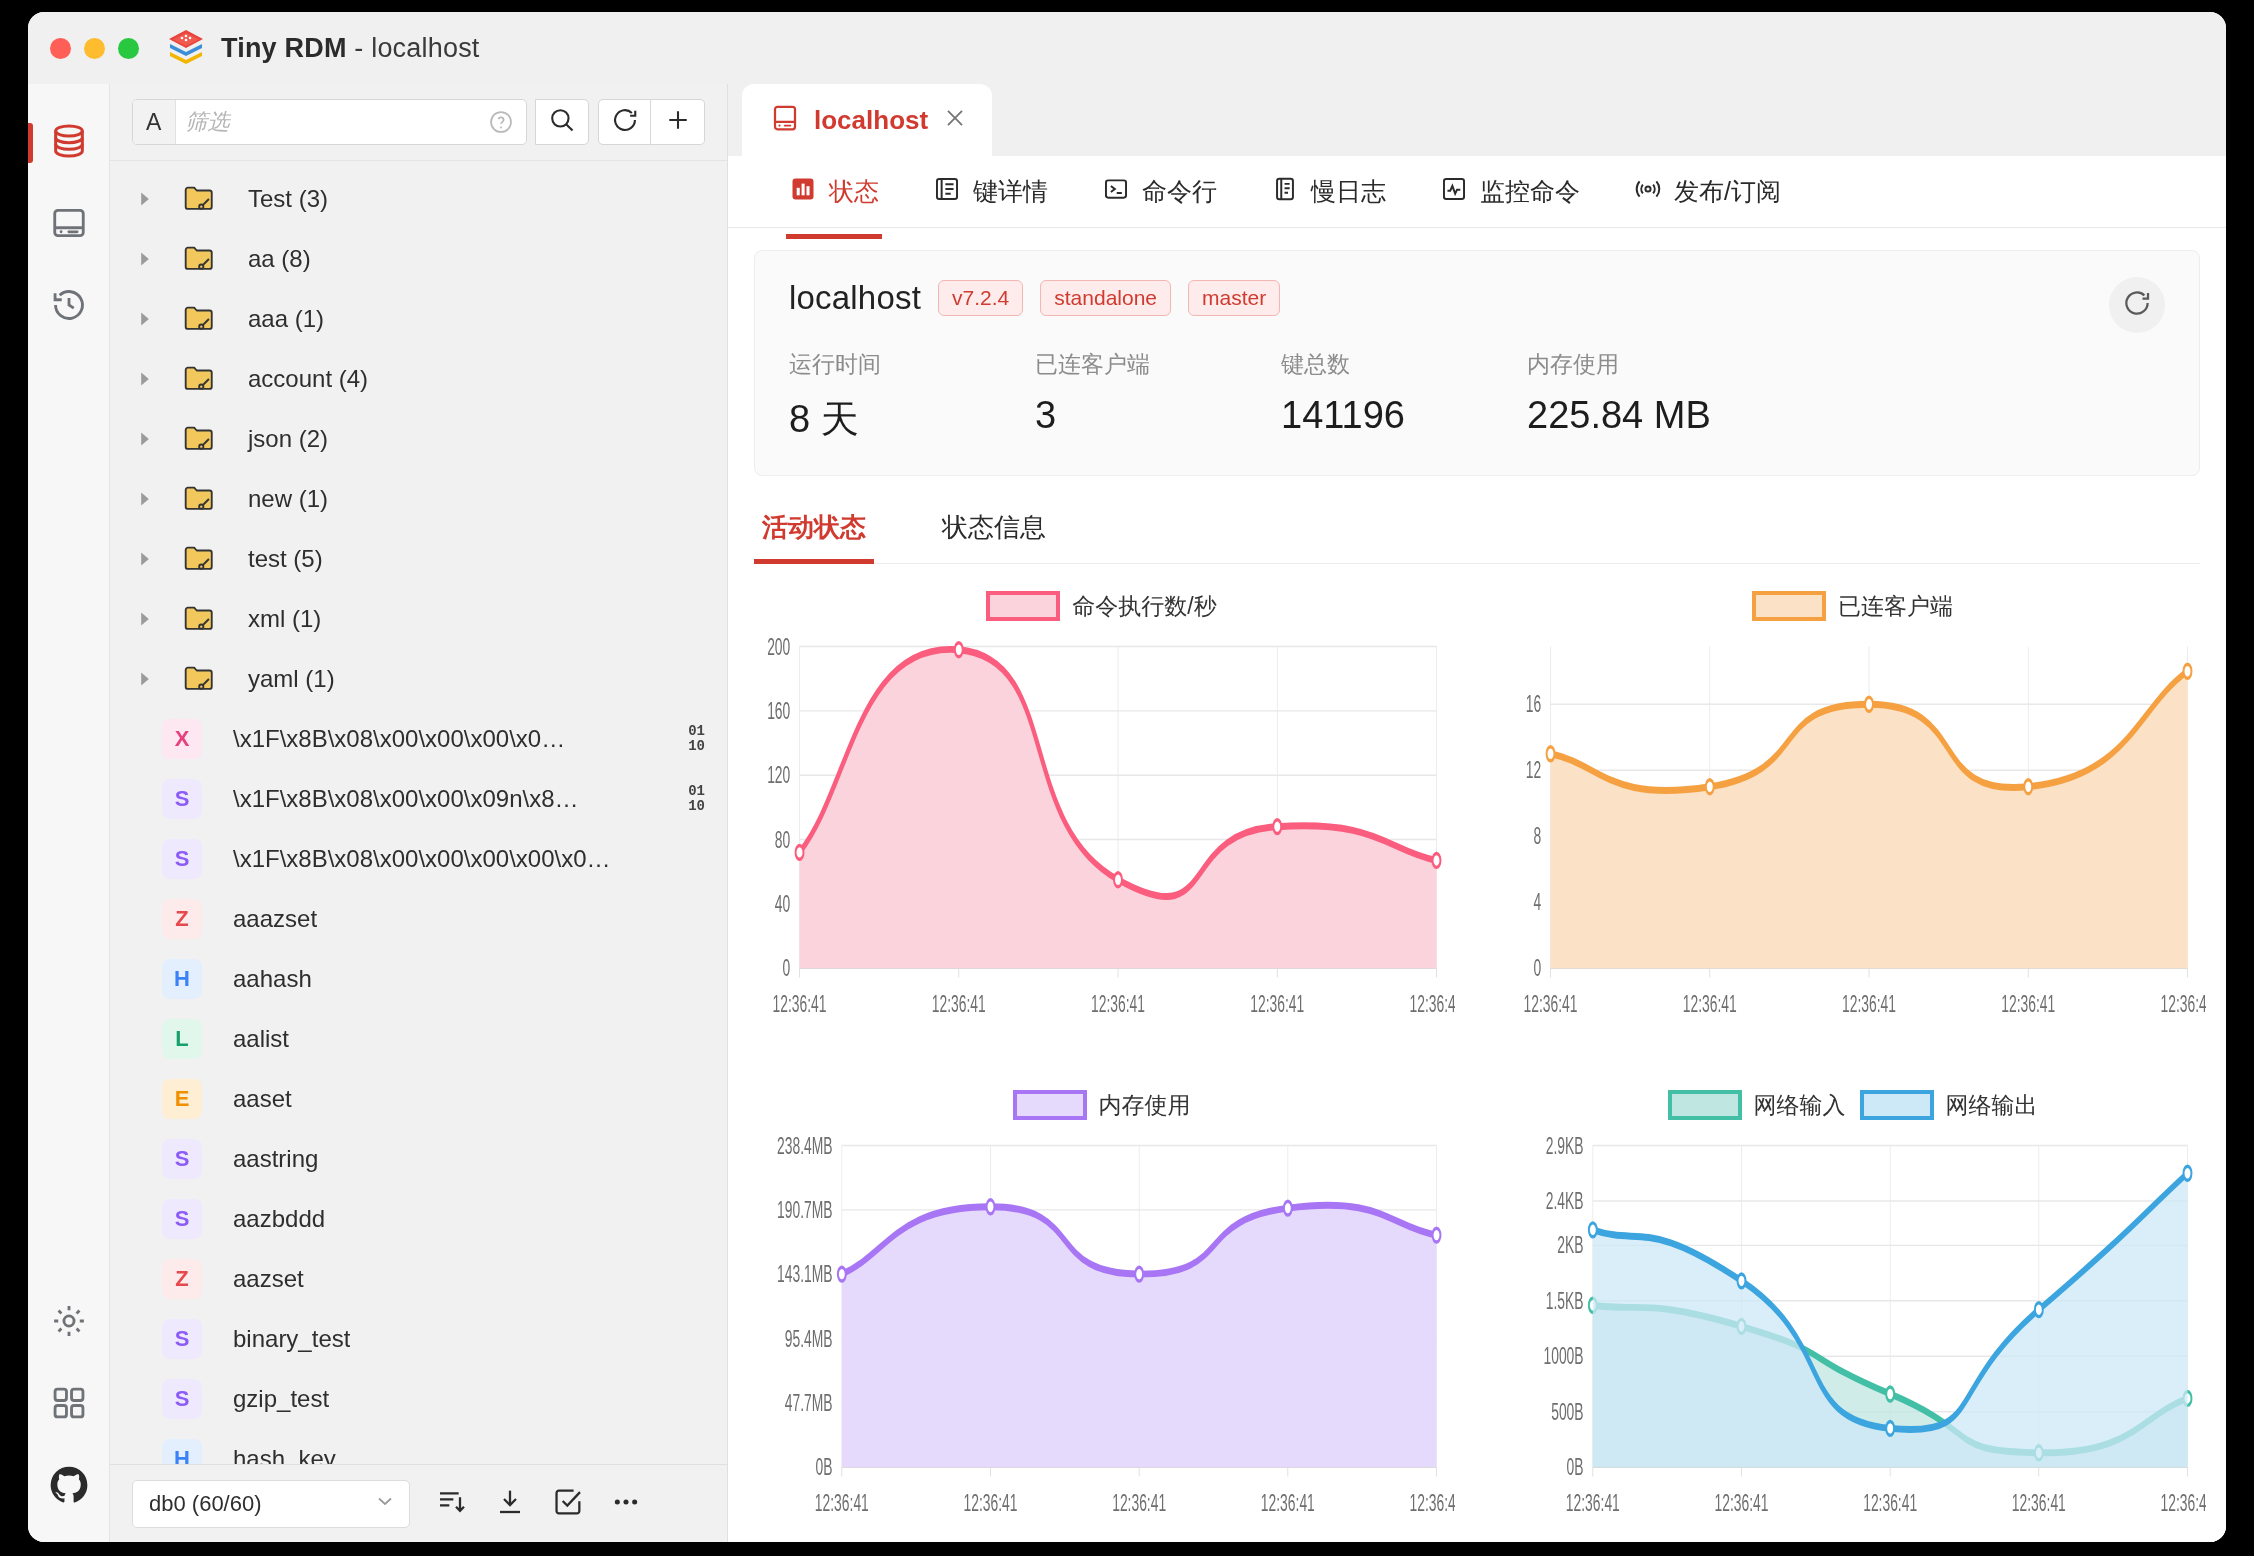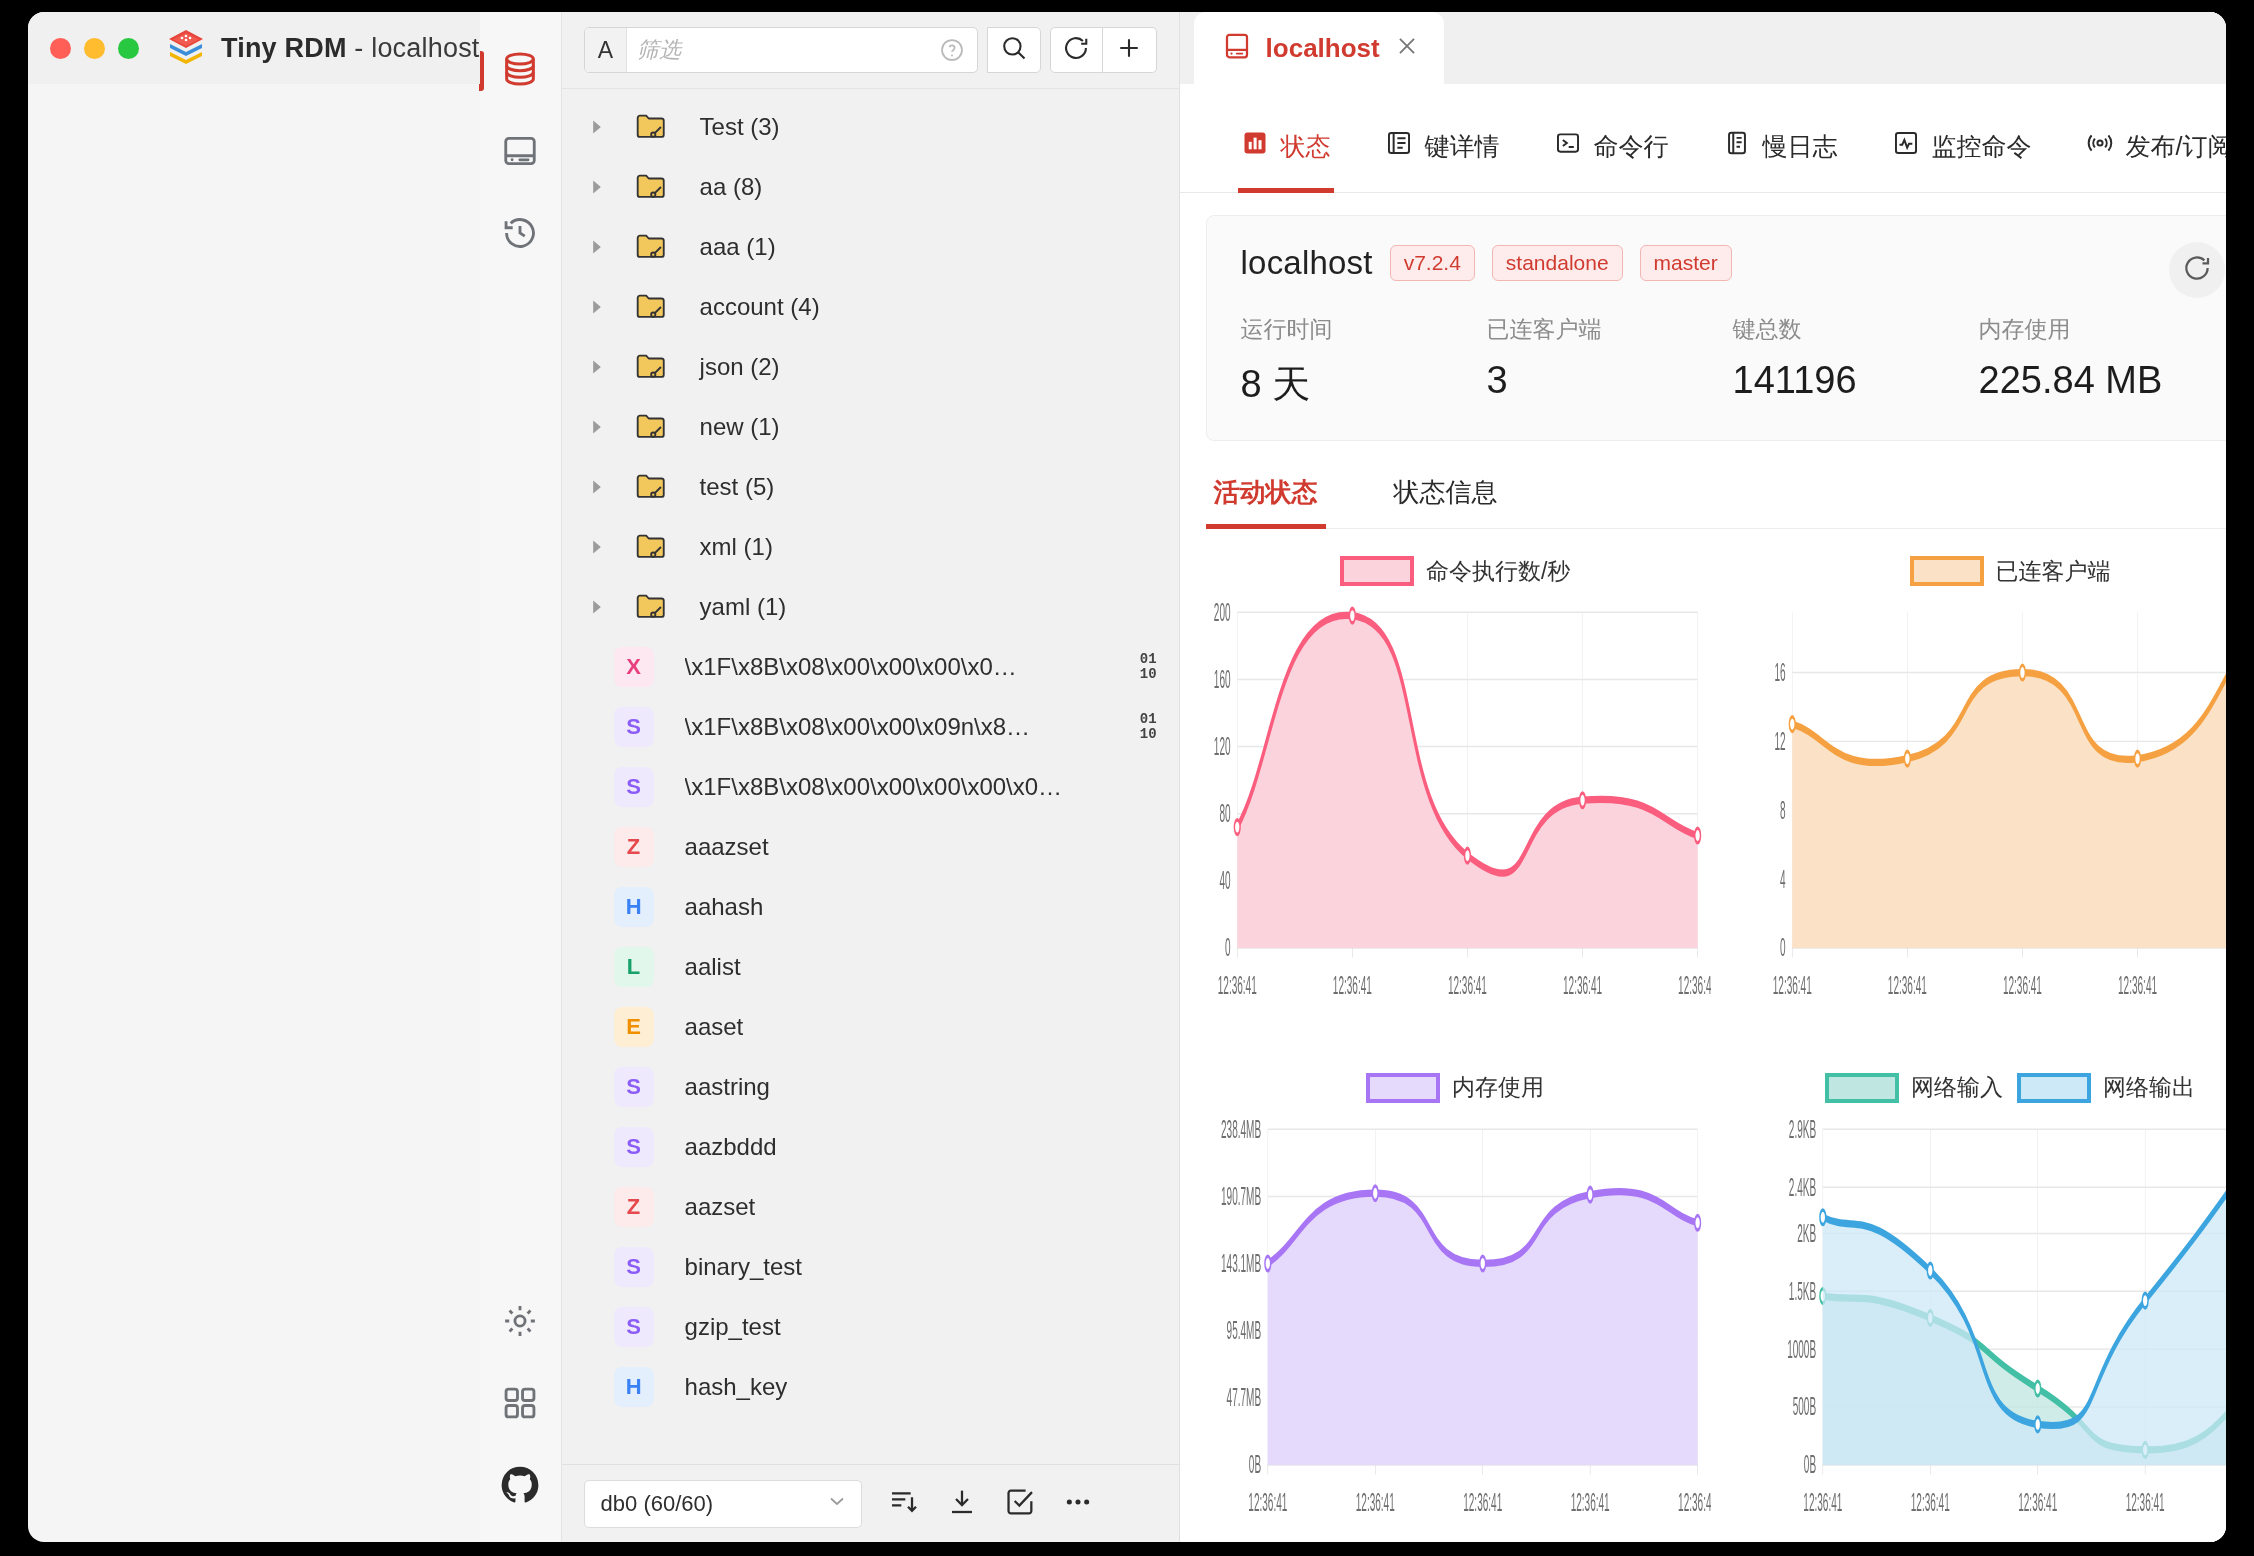--- a/index.html
+++ b/index.html
@@ -10,21 +10,21 @@
     overflow: hidden;
   }
   .app-window {
     position: absolute;
     left: 28px; top: 12px;
     width: 2198px; height: 1530px;
     background: #f5f5f5;
     border-radius: 16px;
     overflow: hidden;
     display: flex;
-    flex-direction: row;
+    flex-direction: column;
   }
   
   .titlebar {
     height: 72px;
     background: #f0f0f0;
     display: flex;
     align-items: center;
     padding-left: 22px;
     flex: 0 0 auto;
     position: relative;
@@ -207,23 +207,23 @@
   .wintab {
     height: 72px;
     background: #fff;
     border-radius: 12px 12px 0 0;
     display: flex; align-items: center;
     padding: 0 24px 0 28px;
     gap: 14px;
   }
   .wintab-label { font-size: 26px; font-weight: 700; color: #d03a2f; }
   .tabnav {
-    height: 109px;
+    height: 72px;
     border-bottom: 1px solid #e8e8e8;
-    display: flex; align-items: flex-end;
+    display: flex; align-items: center;
     padding-left: 34px;
     gap: 0;
     background: #fff;
     flex: 0 0 auto;
   }
   .navitem {
     height: 92px;
     display: flex; align-items: center; gap: 12px;
     padding: 0 27px;
     font-size: 25px; color: #2b2b2b;

